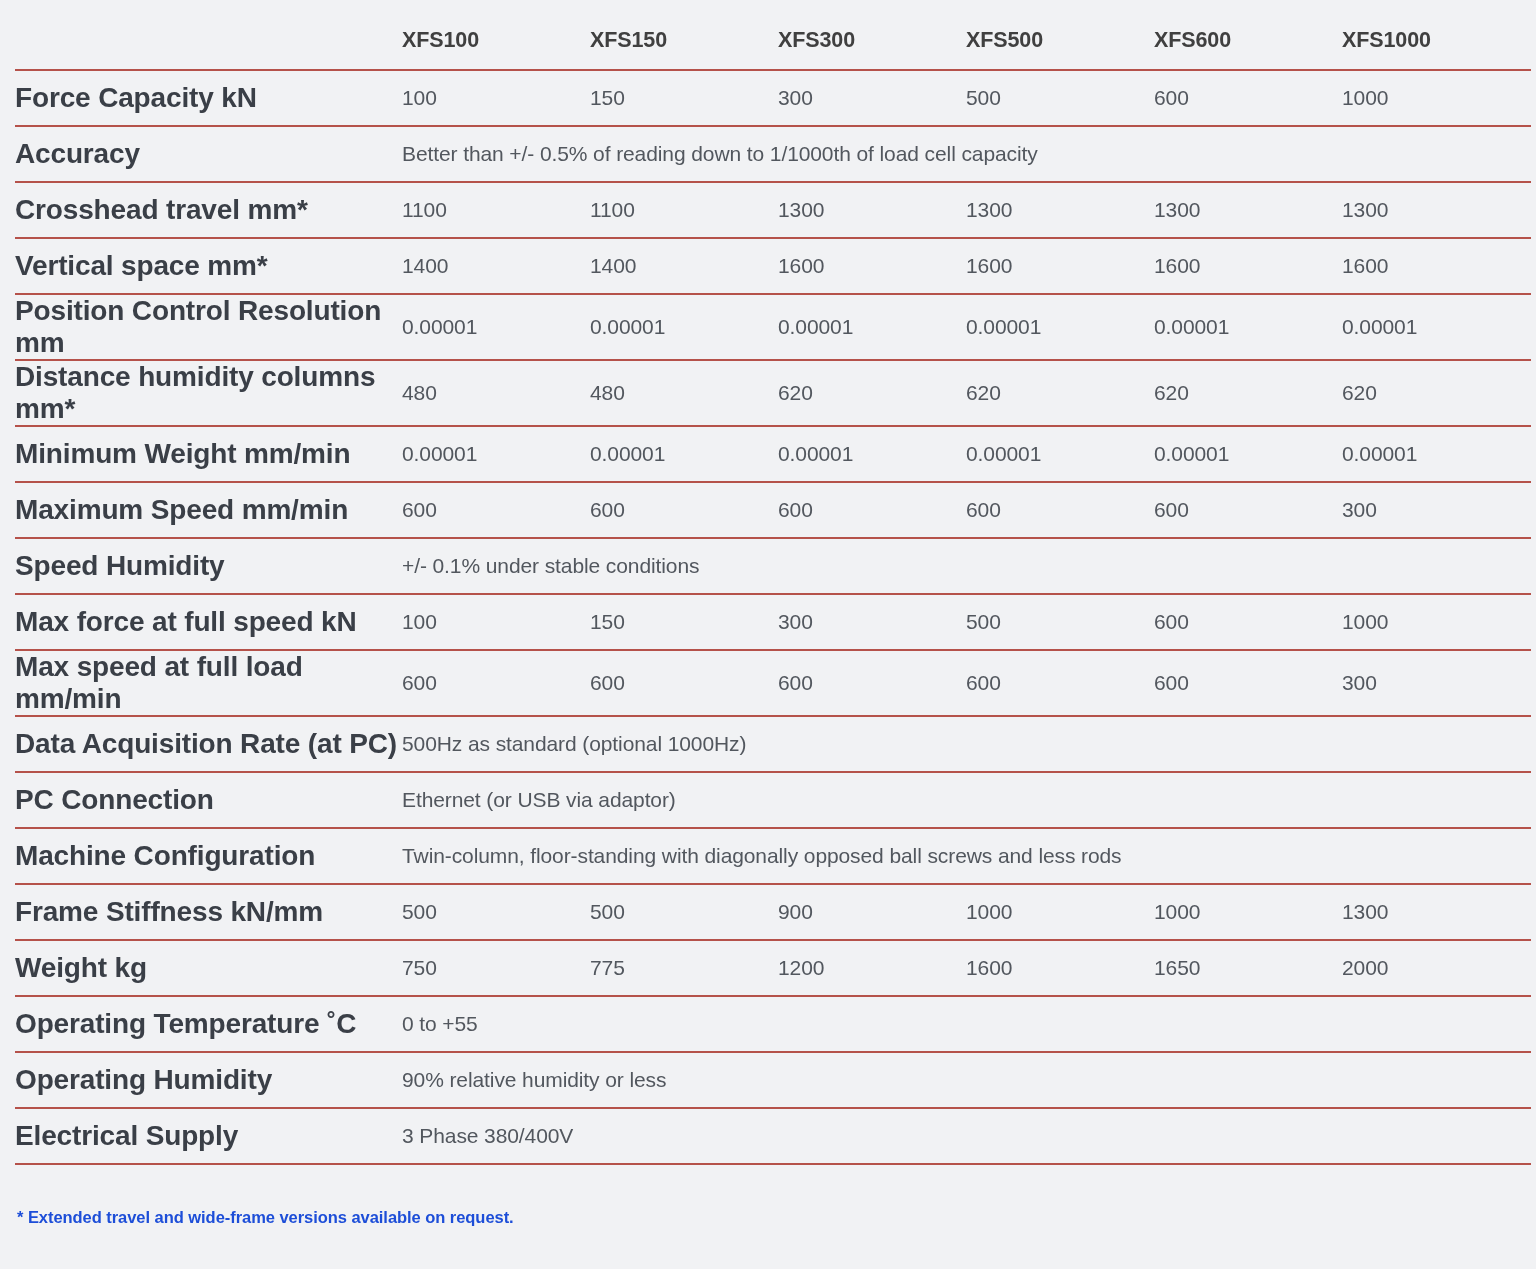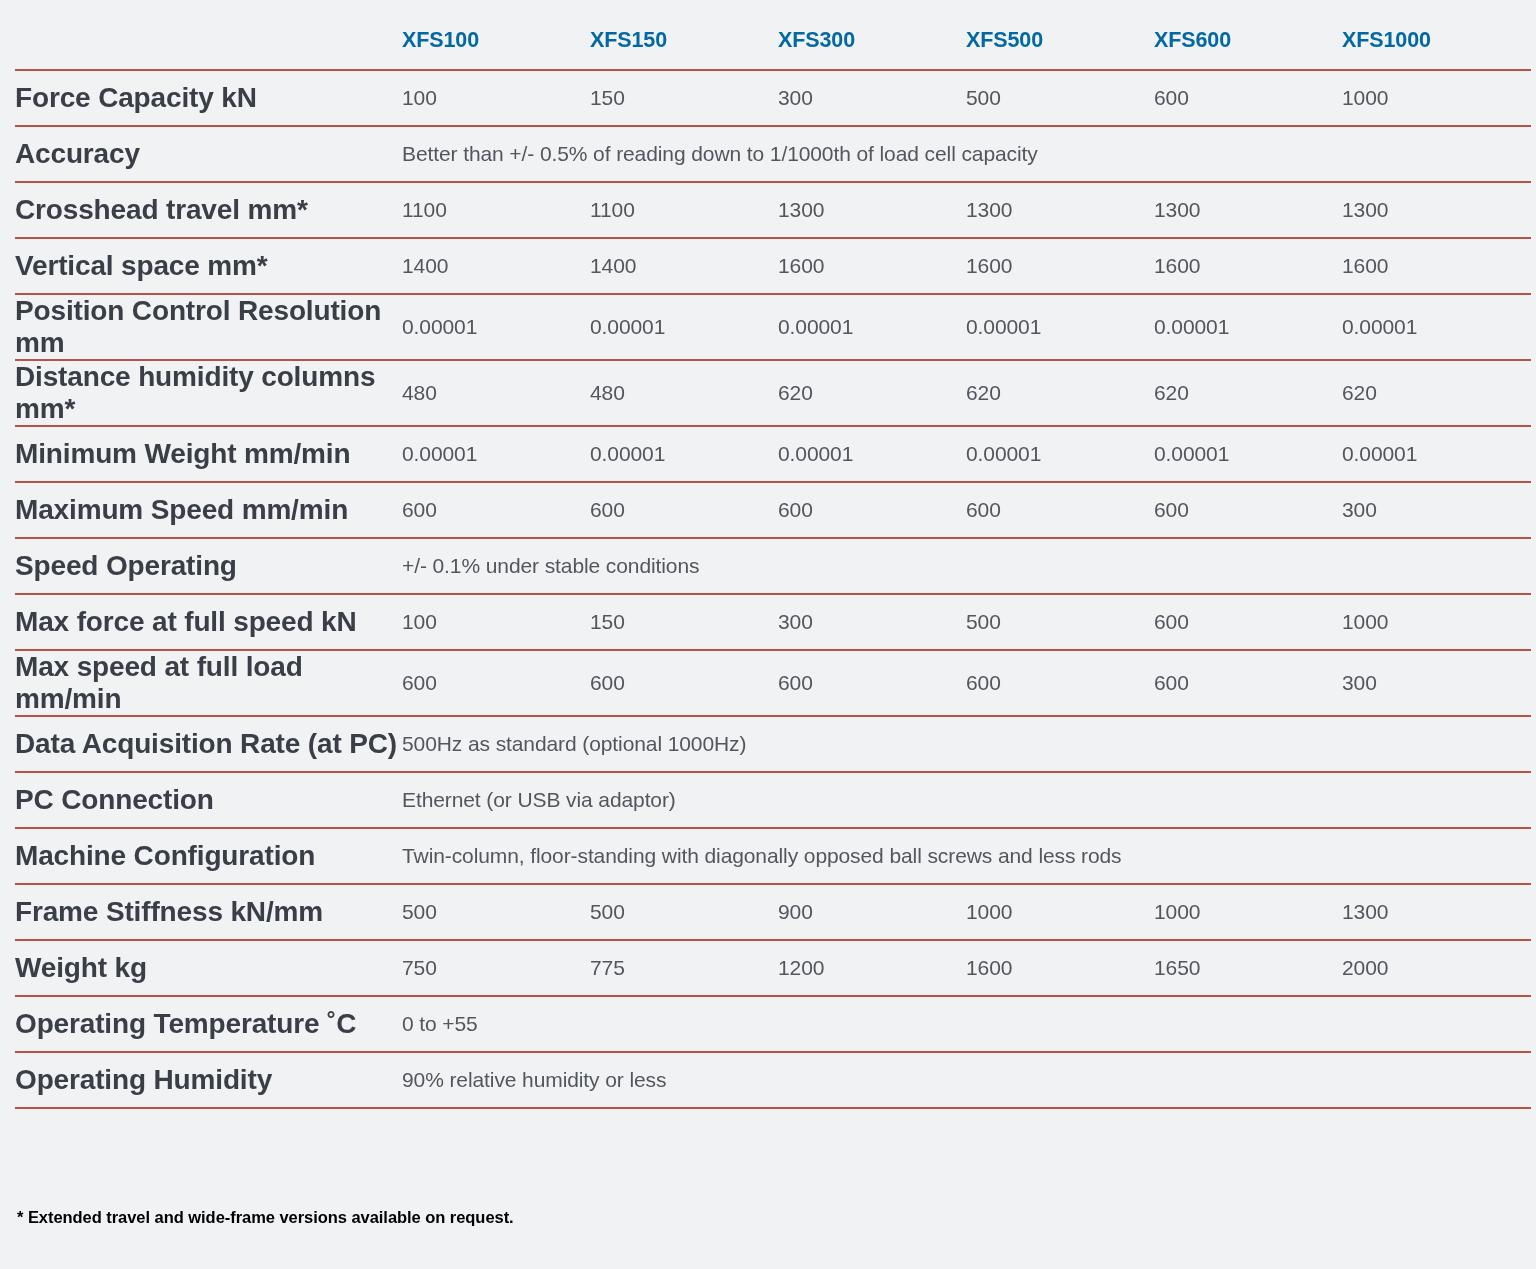--- a/index.html
+++ b/index.html
@@ -44,21 +44,21 @@
     height: 56px;
     box-sizing: border-box;
   }
 
   
   tr.head-row th {
     height: 52px;
     padding-bottom: 6px;
     font-size: 21.5px;
     font-weight: 700;
-    color: #0369a1;
+    color: #404040;
     letter-spacing: -0.1px;
     border-bottom: 2px solid #b5524a;
   }
   tr.head-row th.lbl-head {
     border-bottom: 2px solid #b5524a;
   }
 
   
   tbody tr td {
     border-bottom: 2px solid #b5524a;
@@ -89,21 +89,21 @@
     letter-spacing: -0.1px;
     margin-left: 14px;
   }
 
   .footnote {
     position: absolute;
     left: 17px;
     top: 1208px;
     font-size: 16.5px;
     font-weight: 600;
-    color: #000000;
+    color: #1d4ed8;
     letter-spacing: -0.05px;
   }
 </style>
 </head>
 <body>
 
 <div class="sheet">
 
   <table class="spec">
     <colgroup>
@@ -188,21 +188,21 @@
         <tr>
           <td class="rowlabel">Maximum Speed mm/min</td>
           <td class="cell">600</td>
           <td class="cell">600</td>
           <td class="cell">600</td>
           <td class="cell">600</td>
           <td class="cell">600</td>
           <td class="cell">300</td>
         </tr>
         <tr>
-          <td class="rowlabel">Speed Operating</td>
+          <td class="rowlabel">Speed Humidity</td>
           <td class="span-cell" colspan="6">+/- 0.1% under stable conditions</td>
         </tr>
         <tr>
           <td class="rowlabel">Max force at full speed kN</td>
           <td class="cell">100</td>
           <td class="cell">150</td>
           <td class="cell">300</td>
           <td class="cell">500</td>
           <td class="cell">600</td>
           <td class="cell">1000</td>
@@ -247,18 +247,22 @@
           <td class="cell">2000</td>
         </tr>
         <tr>
           <td class="rowlabel">Operating Temperature ˚C</td>
           <td class="span-cell" colspan="6">0 to +55</td>
         </tr>
         <tr>
           <td class="rowlabel">Operating Humidity</td>
           <td class="span-cell" colspan="6">90% relative humidity or less</td>
         </tr>
+        <tr>
+          <td class="rowlabel">Electrical Supply</td>
+          <td class="span-cell" colspan="6">3 Phase 380/400V</td>
+        </tr>
       </tbody>
   </table>
 
   <div class="footnote">* Extended travel and wide-frame versions available on request.</div>
 
 </div>
 
 </body></html>

